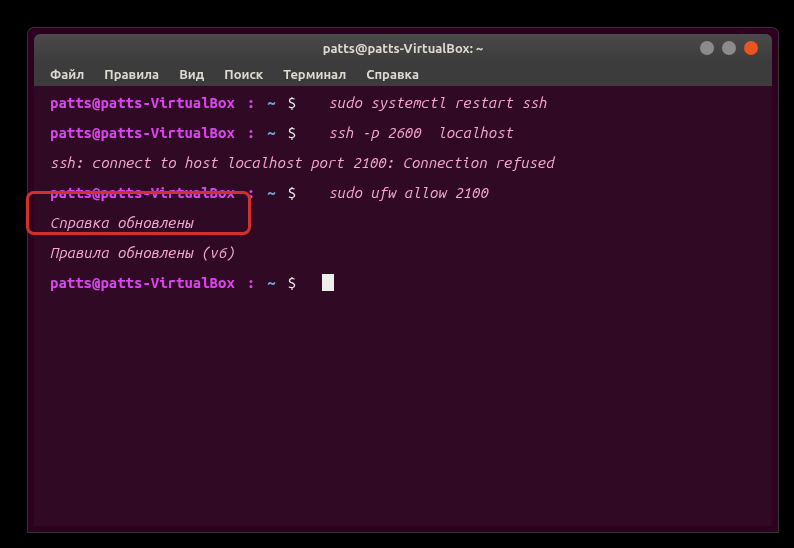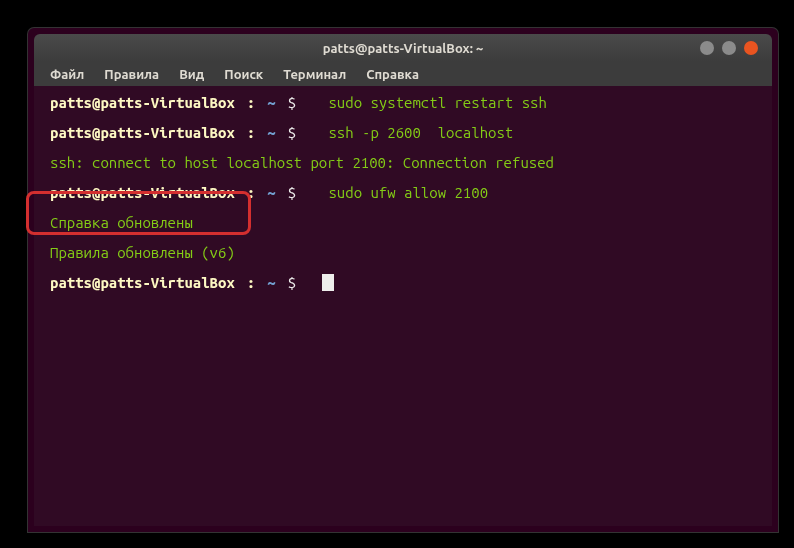--- a/index.html
+++ b/index.html
@@ -83,24 +83,24 @@
       height: calc(100% - 52px);
       padding: 2px 4px;
       color: #eeeeec;
       line-height: 1.2;
       font-size: 15px;
       position: relative;
     }
     .line {
       white-space: pre;
     }
-    .prompt-user { color: #fef9c3; font-weight: bold; }
+    .prompt-user { color: #d946ef; font-weight: bold; }
     .prompt-path { color: #729fcf; font-weight: bold; }
     .prompt-dollar { color: #eeeeec; }
-    .output { color: #84cc16; }
+    .output { color: #f9a8d4; font-style: italic; }
     .cursor {
       display: inline-block;
       width: 9px;
       height: 17px;
       background: #eeeeec;
       vertical-align: text-bottom;
     }
     .highlight-box {
       position: absolute;
       border: 3px solid #d32f2f;

